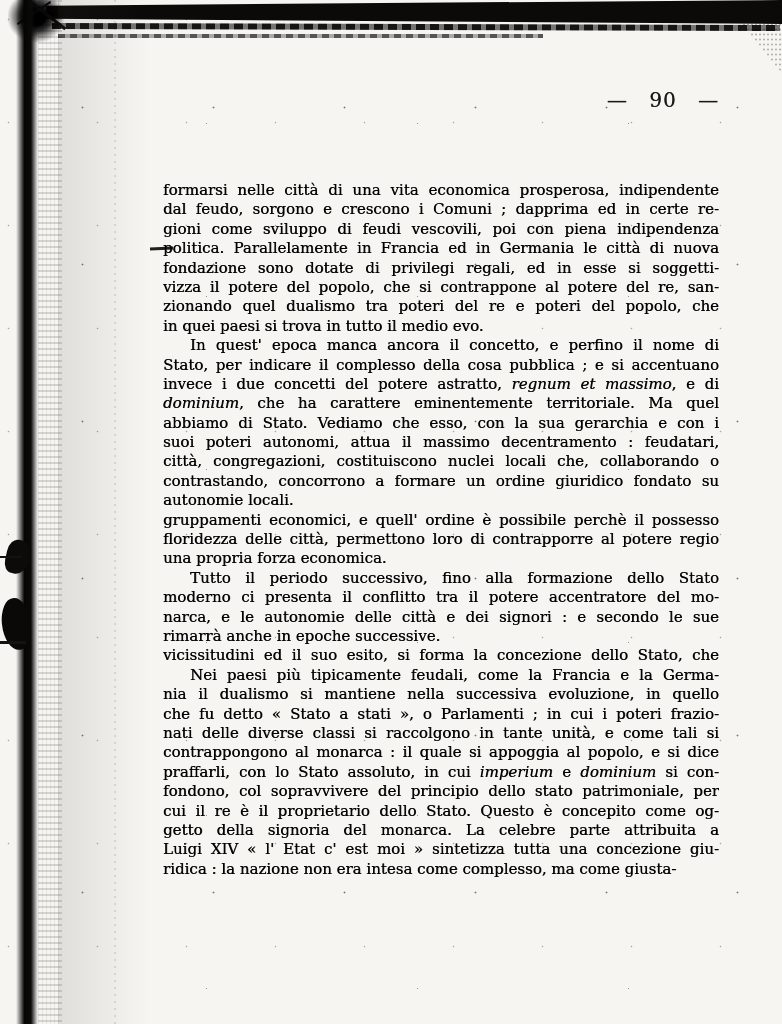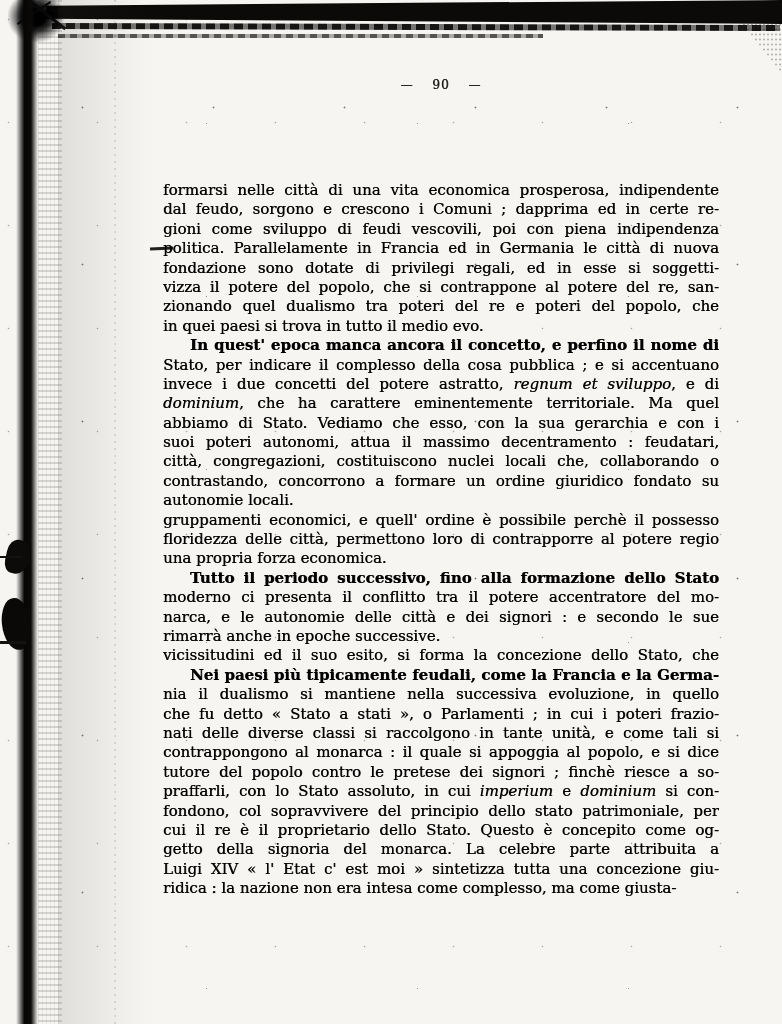--- a/index.html
+++ b/index.html
@@ -52,29 +52,29 @@
   .blob2{position:absolute;left:2px;top:598px;width:28px;height:52px;background:#0a0908;
     border-radius:50% 50% 45% 55%;transform:rotate(-6deg);}
   .tick1{position:absolute;left:0;top:556px;width:22px;height:2px;background:#131211;}
   .tick2{position:absolute;left:0;top:641px;width:26px;height:3px;background:#151311;}
 
   
   .margin-mark{position:absolute;left:150px;top:247px;width:23px;height:2.5px;
     background:#221f1d;transform:rotate(-2deg);}
 
   
-  .page-num{position:absolute;top:78px;left:163px;width:556px;text-align:center;
-    font-size:12px;color:#1c1a18;word-spacing:14px;letter-spacing:1px;
+  .page-num{position:absolute;top:88px;left:163px;width:556px;text-align:right;
+    font-size:20px;color:#1c1a18;word-spacing:14px;letter-spacing:1px;
     text-shadow:.4px 0 0 rgba(25,23,21,.8);}
   #body-text{position:absolute;left:163px;top:136px;width:556px;
     font-size:15px;line-height:19.4px;color:#000000;
     text-shadow:.4px 0 0 rgba(25,23,21,.8);margin-top:45px;}
   .line{text-align:justify;text-align-last:justify;height:19.4px;overflow:hidden;}
   .line.last{text-align-last:left;}
-  .line.indent{text-indent:27px;font-weight:bold;}
+  .line.indent{text-indent:27px;}
   .it{font-style:italic;}
 </style>
 </head>
 <body>
 
 <div id="scan">
   <div class="speckles"></div>
 
   <div class="top-edge"></div>
   <div class="top-streak-a"></div>
@@ -102,21 +102,21 @@
         <div class="line"><span>gioni come sviluppo di feudi vescovili, poi con piena indipendenza</span></div>
         <div class="line"><span>politica. Parallelamente in Francia ed in Germania le città di nuova</span></div>
         <div class="line"><span>fondazione sono dotate di privilegi regali, ed in esse si soggetti-</span></div>
         <div class="line"><span>vizza il potere del popolo, che si contrappone al potere del re, san-</span></div>
         <div class="line"><span>zionando quel dualismo tra poteri del re e poteri del popolo, che</span></div>
         <div class="line last"><span>in quei paesi si trova in tutto il medio evo.</span></div>
       </div>
       <div>
         <div class="line indent"><span>In quest' epoca manca ancora il concetto, e perfino il nome di</span></div>
         <div class="line"><span>Stato, per indicare il complesso della cosa pubblica ; e si accentuano</span></div>
-        <div class="line"><span>invece i due concetti del potere astratto, </span><span class="it">regnum et sviluppo</span><span>, e di</span></div>
+        <div class="line"><span>invece i due concetti del potere astratto, </span><span class="it">regnum et massimo</span><span>, e di</span></div>
         <div class="line"><span class="it">dominium</span><span>, che ha carattere eminentemente territoriale. Ma quel</span></div>
         <div class="line"><span>abbiamo di Stato. Vediamo che esso, con la sua gerarchia e con i</span></div>
         <div class="line"><span>suoi poteri autonomi, attua il massimo decentramento : feudatari,</span></div>
         <div class="line"><span>città, congregazioni, costituiscono nuclei locali che, collaborando o</span></div>
         <div class="line"><span>contrastando, concorrono a formare un ordine giuridico fondato su</span></div>
         <div class="line last"><span>autonomie locali.</span></div>
       </div>
       <div>
         <div class="line"><span>gruppamenti economici, e quell' ordine è possibile perchè il possesso</span></div>
         <div class="line"><span>floridezza delle città, permettono loro di contrapporre al potere regio</span></div>
@@ -128,21 +128,20 @@
         <div class="line"><span>narca, e le autonomie delle città e dei signori : e secondo le sue</span></div>
         <div class="line last"><span>rimarrà anche in epoche successive.</span></div>
         <div class="line"><span>vicissitudini ed il suo esito, si forma la concezione dello Stato, che</span></div>
       </div>
       <div>
         <div class="line indent"><span>Nei paesi più tipicamente feudali, come la Francia e la Germa-</span></div>
         <div class="line"><span>nia il dualismo si mantiene nella successiva evoluzione, in quello</span></div>
         <div class="line"><span>che fu detto « Stato a stati », o Parlamenti ; in cui i poteri frazio-</span></div>
         <div class="line"><span>nati delle diverse classi si raccolgono in tante unità, e come tali si</span></div>
         <div class="line"><span>contrappongono al monarca : il quale si appoggia al popolo, e si dice</span></div>
-        <div class="line"><span>tutore del popolo contro le pretese dei signori ; finchè riesce a so-</span></div>
         <div class="line"><span>praffarli, con lo Stato assoluto, in cui </span><span class="it">imperium</span><span> e </span><span class="it">dominium</span><span> si con-</span></div>
         <div class="line"><span>fondono, col sopravvivere del principio dello stato patrimoniale, per</span></div>
         <div class="line"><span>cui il re è il proprietario dello Stato. Questo è concepito come og-</span></div>
         <div class="line"><span>getto della signoria del monarca. La celebre parte attribuita a</span></div>
         <div class="line"><span>Luigi XIV « l' Etat c' est moi » sintetizza tutta una concezione giu-</span></div>
         <div class="line last"><span>ridica : la nazione non era intesa come complesso, ma come giusta-</span></div>
       </div>
     </div>
 </div>
 

